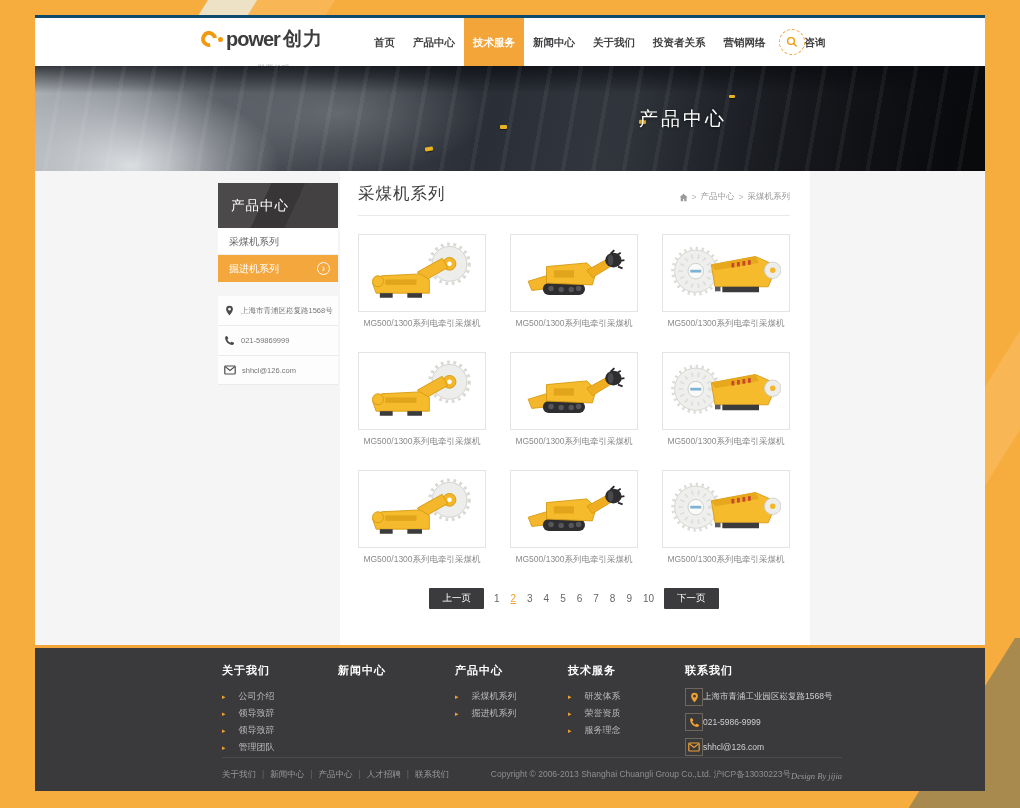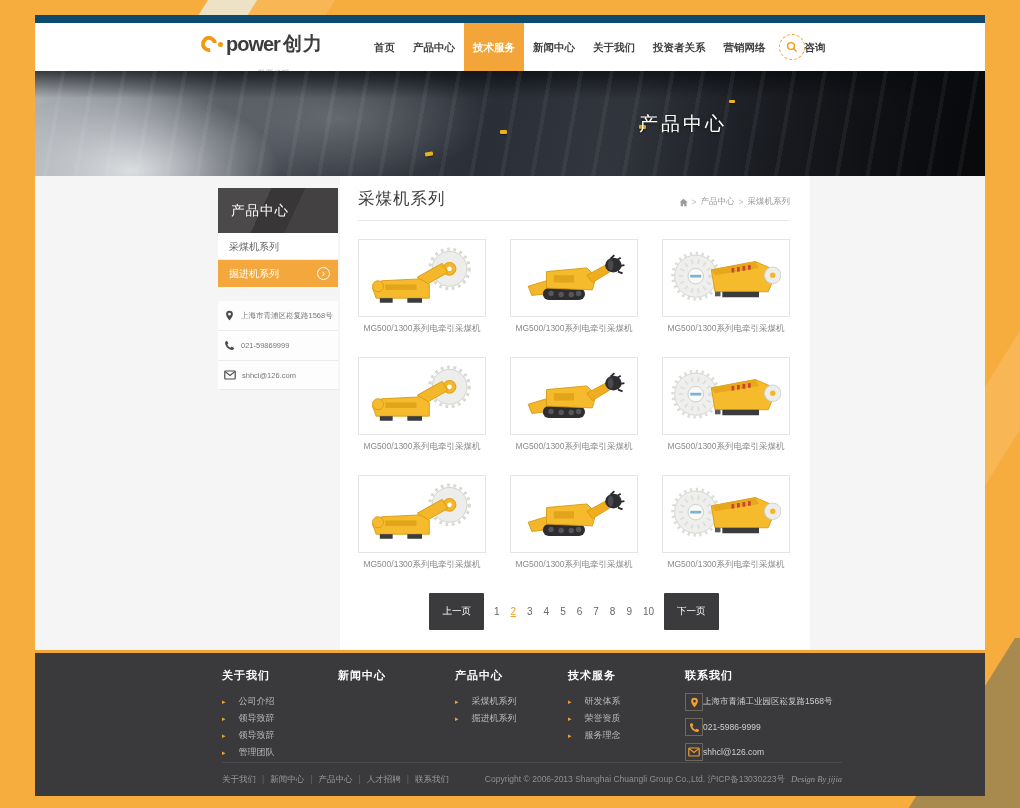--- a/index.html
+++ b/index.html
@@ -10,21 +10,21 @@
   }
 
   
   .deco { position:absolute; }
   .deco-cream  { left:188px; top:-8px;  width:52px;  height:80px;  background:#EDE2C6; transform:skewX(-32deg); }
   .deco-top2   { left:254px; top:-8px;  width:78px;  height:26px;  background:#F8B654; transform:skewX(-32deg); }
   .deco-right  { right:-28px; top:235px; width:62px; height:300px; background:#F8B754; transform:skewX(-32deg); }
   .deco-br     { right:-70px; bottom:-70px; width:150px; height:240px; background:#A8894E; transform:skewX(-32deg); }
 
   
-  .page { position:absolute; left:35px; top:15px; width:950px; height:775px; background:#c2410c; border-top:8px solid #0c4a6e; }
+  .page { position:absolute; left:35px; top:15px; width:950px; height:775px; background:#c2410c; border-top:3px solid #0c4a6e; }
 
   
   .hdr { position:relative; height:48px; background:#fff; }
   .logo { position:absolute; left:166px; top:8px; cursor:pointer; }
   .logo-line { display:flex; align-items:center; }
   .logo-ring { width:16px; height:16px; border:4px solid #F2990F; border-right-color:transparent; border-radius:50%; display:inline-block; position:relative; transform:rotate(35deg); }
   .logo-dot  { width:5px; height:5px; background:#F2990F; border-radius:50%; display:inline-block; margin:0 3px 0 1px; }
   .logo-en { font-size:20px; font-weight:800; color:#3C3C3E; letter-spacing:-1px; }
   .logo-cn { font-size:19px; font-weight:700; color:#3C3C3E; margin-left:3px; letter-spacing:1px; }
   .logo-sub { font-size:8px; color:#ABABAB; text-align:right; margin-top:11px; }
@@ -80,41 +80,41 @@
   .breadcrumb .bc-home { color:#9B9B9B; display:flex; cursor:pointer; }
   .bc-sep { color:#BBB; }
   .bc-item { cursor:pointer; }
 
   .grid { margin-top:18px; display:grid; grid-template-columns:repeat(3,128px); column-gap:24px; row-gap:22px; }
   .card { cursor:pointer; }
   .card-img { width:128px; height:78px; border:1px solid #E4E4E4; background:#fff; display:flex; align-items:center; justify-content:center; }
   .card-label { margin-top:6px; text-align:center; font-size:8.5px; color:#8A8A8A; white-space:nowrap; }
 
   .pagination { margin-top:22px; display:flex; justify-content:center; align-items:center; gap:9px; font-size:10px; color:#666; }
-  .page-btn { background:#3B3A3C; color:#fff; font-size:9.5px; padding:12px 13px; border-radius:1px; cursor:pointer; }
+  .page-btn { background:#3B3A3C; color:#fff; font-size:9.5px; padding:4px 13px; border-radius:1px; cursor:pointer; }
   .page-num { cursor:pointer; padding:0 1px; }
   .page-num.active { color:#F0A032; text-decoration:underline; }
 
   
   .footer { position:relative; height:146px; background:#3A393B; border-top:3px solid #F3A53A; color:#BBB; }
   .f-cols { position:absolute; left:187px; top:15px; display:flex; }
   .f-col:nth-child(1){ width:116px; } .f-col:nth-child(2){ width:117px; }
   .f-col:nth-child(3){ width:113px; } .f-col:nth-child(4){ width:117px; }
   .f-title { font-size:11px; font-weight:bold; color:#fff; margin-bottom:10px; letter-spacing:1px; }
   .f-link { display:flex; align-items:center; gap:13px; font-size:9px; color:#B9B9B9; line-height:17px; cursor:pointer; }
   .f-bullet { color:#F0A032; font-size:7px; }
   .f-contact { position:absolute; left:650px; top:15px; width:160px; }
   .fc-row { display:flex; align-items:center; margin-bottom:7px; font-size:8.5px; color:#CFCFCF; white-space:nowrap; }
   .fc-ico { width:18px; height:18px; border:1px solid #6E675B; display:flex; align-items:center; justify-content:center; color:#F0A032; flex:0 0 auto; }
   .f-bottom { position:absolute; left:187px; right:143px; bottom:0; height:34px; border-top:1px solid #4B4A4C;
     display:flex; justify-content:space-between; align-items:center; font-size:8.5px; color:#9A9A9A; }
   .fb-links { display:flex; align-items:center; }
   .fb-link { cursor:pointer; }
   .fb-link:not(:last-child)::after { content:"|"; color:#666; margin:0 6px; }
-  .f-copy { color:#8F8F8F; display:flex; align-items:flex-start; gap:6px; }
+  .f-copy { color:#8F8F8F; display:flex; align-items:flex-end; }
   .design { font-style:italic; font-family:"Liberation Serif","DejaVu Serif",serif; color:#9A9A9A; }
 </style>
 </head>
 <body>
 
 <div class="deco deco-cream"></div>
 <div class="deco deco-top2"></div>
 <div class="deco deco-right"></div>
 <div class="deco deco-br"></div>
 

